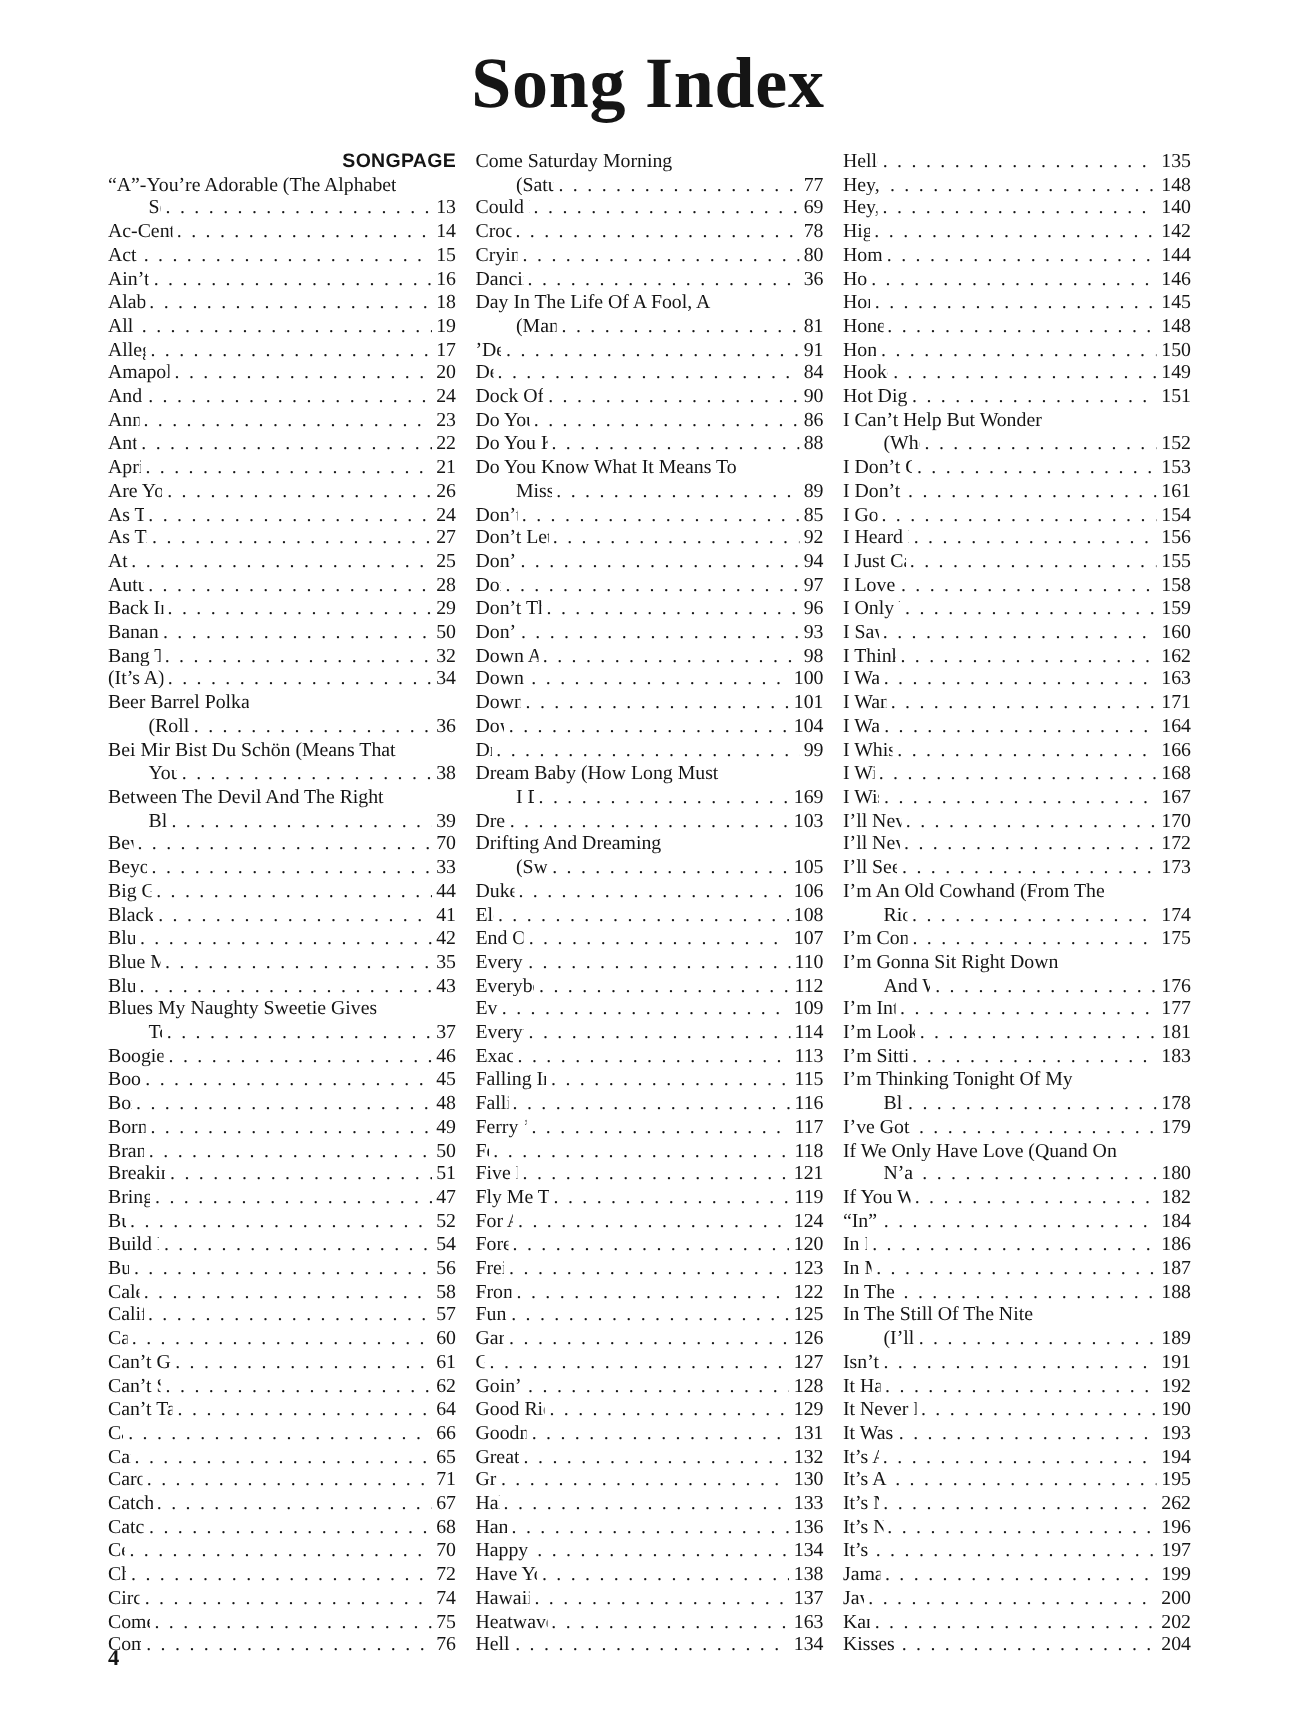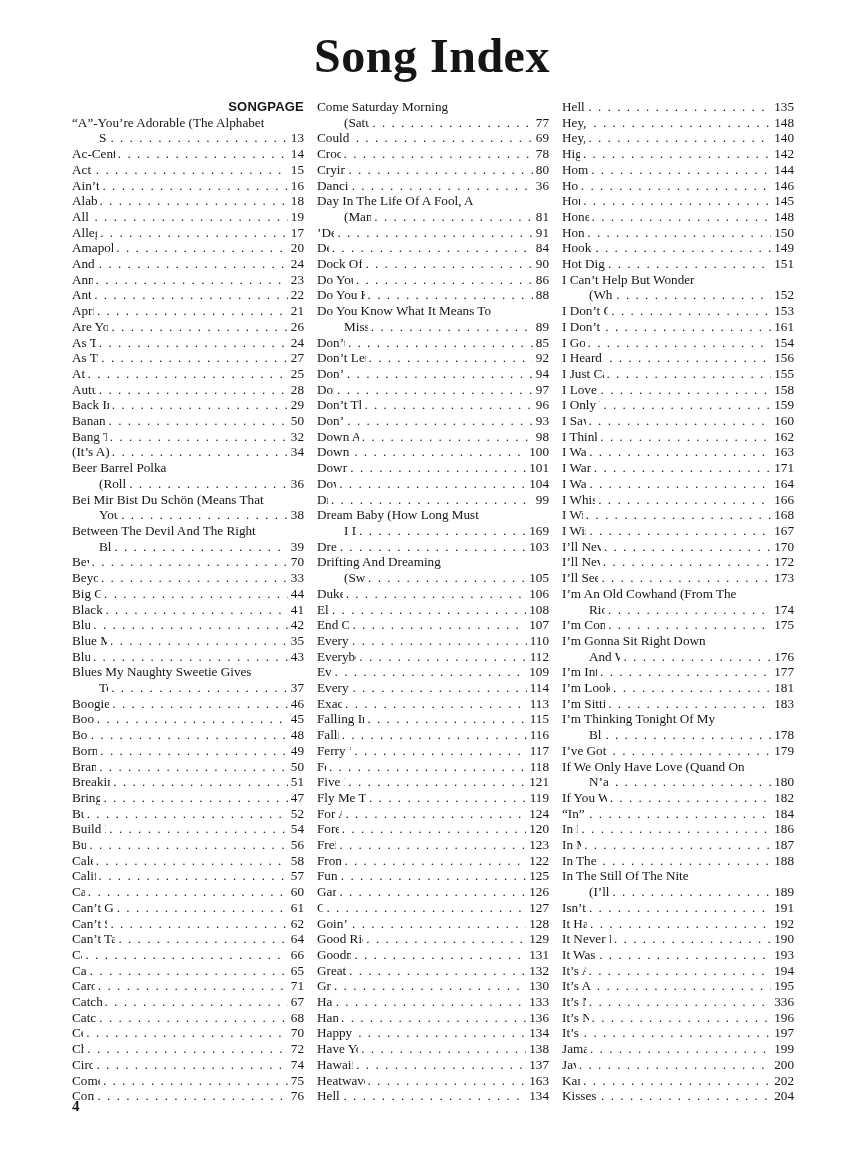--- a/index.html
+++ b/index.html
@@ -972,21 +972,21 @@
             <span class="pg">194</span>
           </div>
           <div class="entry-line">
             <span class="song-title">It’s A Sin To Tell A Lie</span>
             <span class="dots">. . . . . . . . . . . . . . . . . . . . . . . . . . . . . . . . . . . . . . . . . . . . . . . . . . . . . . . . . . . . . . . . . . . . . .</span>
             <span class="pg">195</span>
           </div>
           <div class="entry-line">
             <span class="song-title">It’s Not Unusual</span>
             <span class="dots">. . . . . . . . . . . . . . . . . . . . . . . . . . . . . . . . . . . . . . . . . . . . . . . . . . . . . . . . . . . . . . . . . . . . . .</span>
-            <span class="pg">336</span>
+            <span class="pg">262</span>
           </div>
           <div class="entry-line">
             <span class="song-title">It’s Now Or Never</span>
             <span class="dots">. . . . . . . . . . . . . . . . . . . . . . . . . . . . . . . . . . . . . . . . . . . . . . . . . . . . . . . . . . . . . . . . . . . . . .</span>
             <span class="pg">196</span>
           </div>
           <div class="entry-line">
             <span class="song-title">It’s Too Late</span>
             <span class="dots">. . . . . . . . . . . . . . . . . . . . . . . . . . . . . . . . . . . . . . . . . . . . . . . . . . . . . . . . . . . . . . . . . . . . . .</span>
             <span class="pg">197</span>

